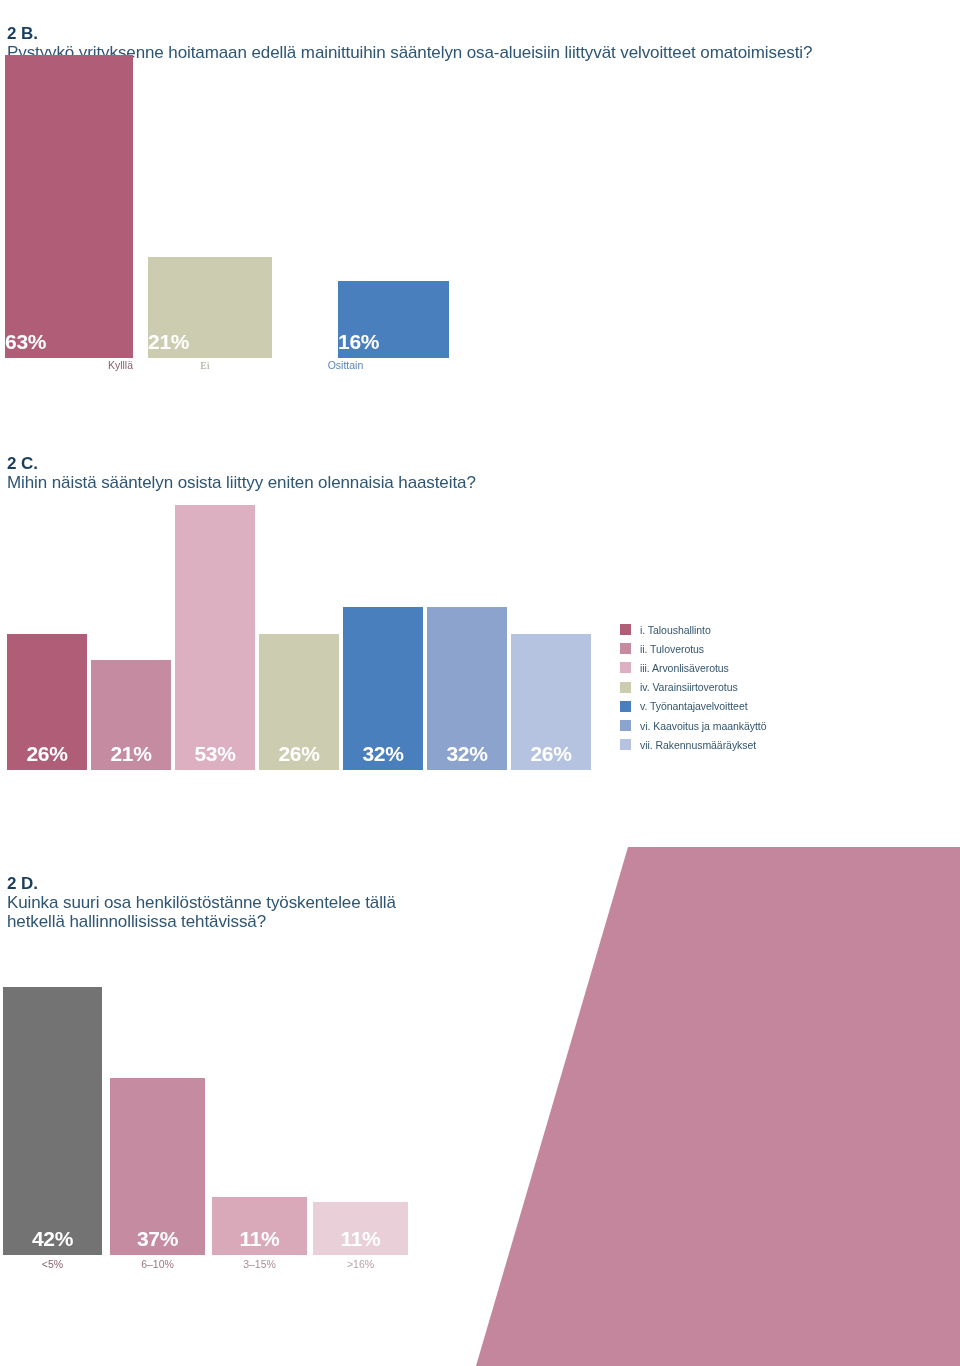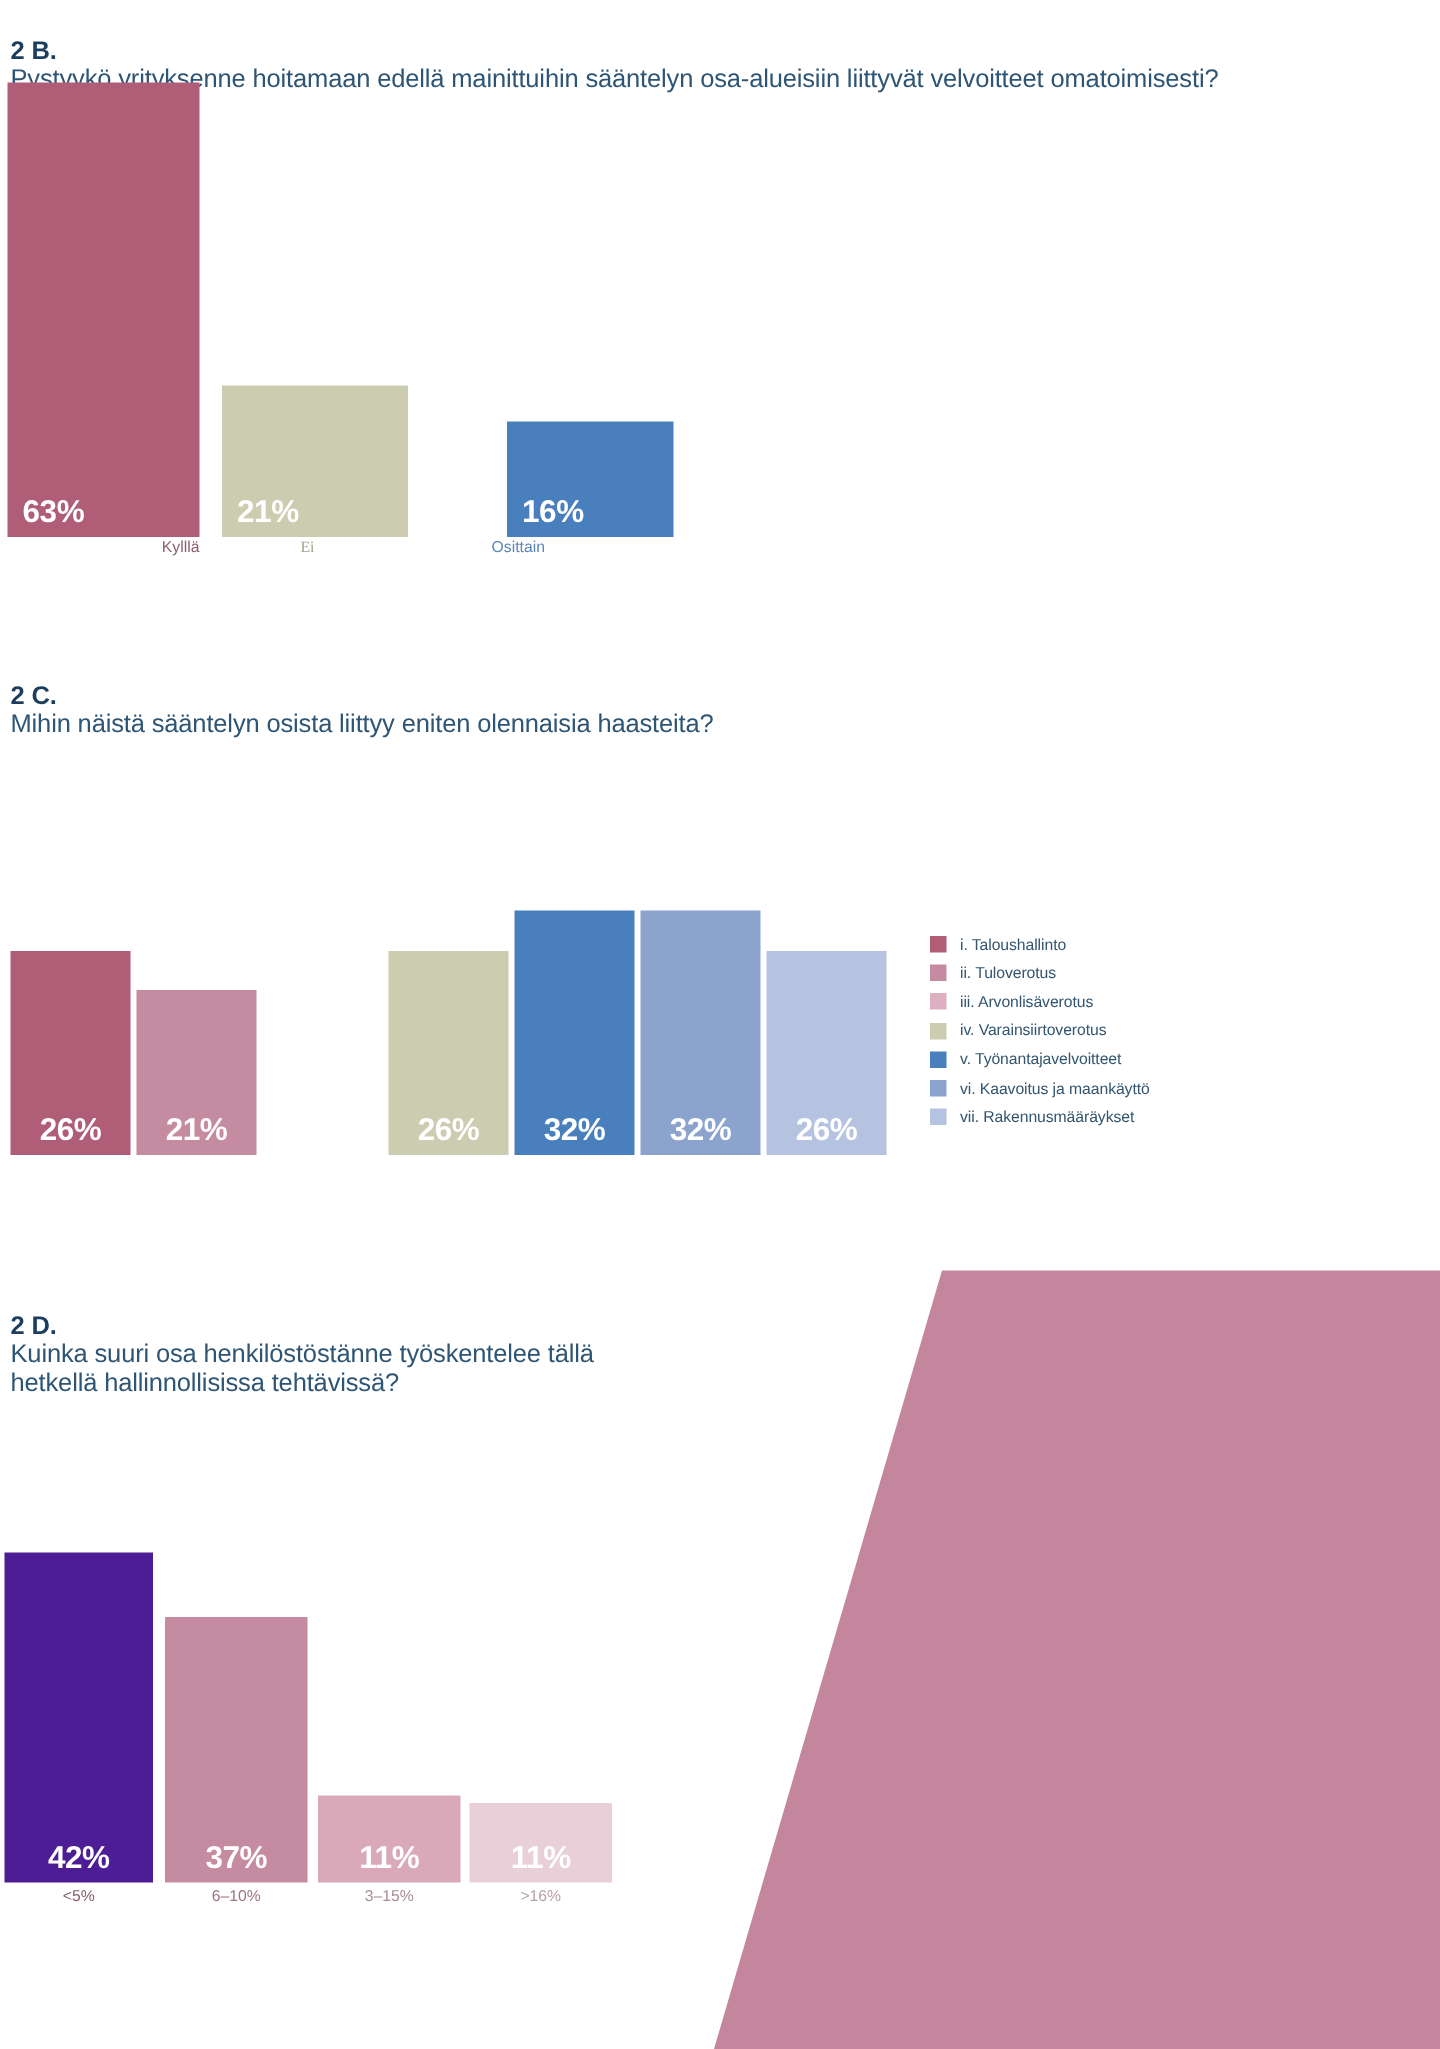--- a/index.html
+++ b/index.html
@@ -14,21 +14,21 @@
   
   .qtitle{position:absolute;color:#2e5574;font-size:17px;line-height:19px;
           letter-spacing:-0.1px;white-space:pre-line;}
   .qtitle .qnum{font-weight:bold;color:#1b3e5e;}
 
   
   .chart{position:absolute;}
   .bar{position:absolute;bottom:0;}
   .bar .val{position:absolute;left:0;right:0;bottom:4px;text-align:center;
             color:#ffffff;font-weight:bold;font-size:21px;letter-spacing:-0.3px;}
-  .bar .val.inset{text-align:left;padding-left:10px;}
+  .bar .val.inset{text-align:left;}
   .catlabel{position:absolute;text-align:center;font-size:10.5px;line-height:13px;}
 
   
   .legend{position:absolute;left:620px;top:620px;}
   .legend-row{display:flex;align-items:center;height:19.2px;}
   .legend-sw{width:11px;height:11px;flex:0 0 11px;margin-right:9px;}
   .legend-tx{font-size:10.5px;color:#33556f;white-space:nowrap;letter-spacing:-0.05px;}
 </style>
 </head>
 <body>
@@ -69,20 +69,23 @@
   </div>
 
   <div class="chart" style="left:0px;top:495px;width:600px;height:275px;">
 
     <div class="bar" style="left:7px;width:80px;height:136px;background:#b05d78;">
       <span class="val">26%</span>
     </div>
     <div class="bar" style="left:91px;width:80px;height:110px;background:#c58ba0;">
       <span class="val">21%</span>
     </div>
+    <div class="bar" style="left:175px;width:80px;height:265px;background:#dcb0c0;">
+      <span class="val">53%</span>
+    </div>
     <div class="bar" style="left:259px;width:80px;height:136px;background:#ccccb0;">
       <span class="val">26%</span>
     </div>
     <div class="bar" style="left:343px;width:80px;height:163px;background:#4a7fbd;">
       <span class="val">32%</span>
     </div>
     <div class="bar" style="left:427px;width:80px;height:163px;background:#8ba3cd;">
       <span class="val">32%</span>
     </div>
     <div class="bar" style="left:511px;width:80px;height:136px;background:#b6c3e0;">
@@ -121,21 +124,21 @@
     </div>
   </div>
 
   <div class="qtitle" style="left:7px;top:855px;width:430px;">
     <span class="qnum">2 D.</span>
     <span>Kuinka suuri osa henkilöstöstänne työskentelee tällä hetkellä hallinnollisissa tehtävissä?</span>
   </div>
 
   <div class="chart" style="left:0px;top:1045px;width:430px;height:210px;">
 
-    <div class="bar" style="left:3px;width:99px;height:220px;background:#4c1d95;">
+    <div class="bar" style="left:3px;width:99px;height:268px;background:#737373;">
       <span class="val">42%</span>
     </div>
     <div class="bar" style="left:110px;width:95px;height:177px;background:#c58ba0;">
       <span class="val">37%</span>
     </div>
     <div class="bar" style="left:212px;width:95px;height:58px;background:#d9a9ba;">
       <span class="val">11%</span>
     </div>
     <div class="bar" style="left:313px;width:95px;height:53px;background:#e8cfd8;">
       <span class="val">11%</span>

